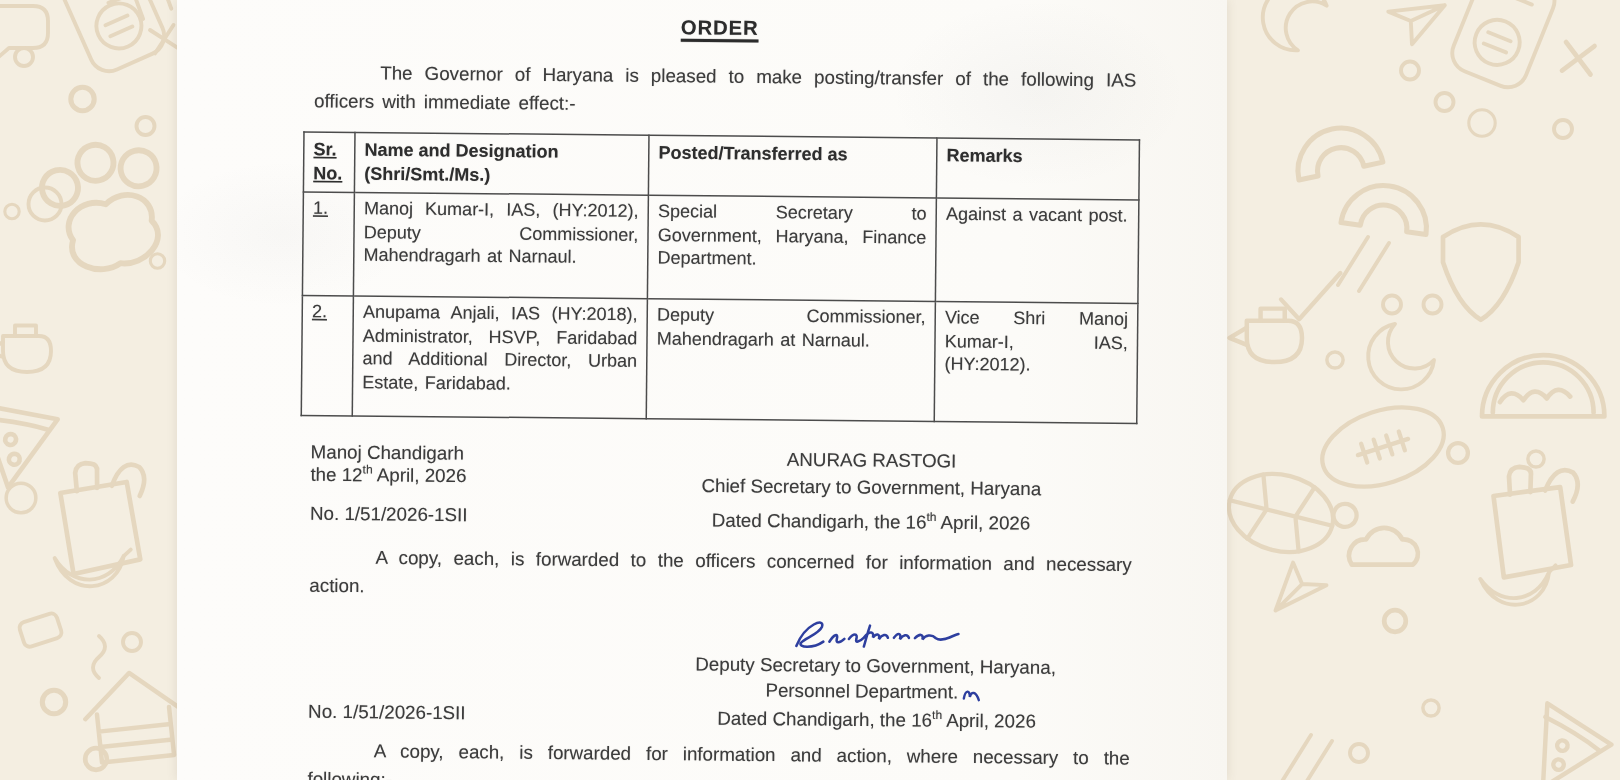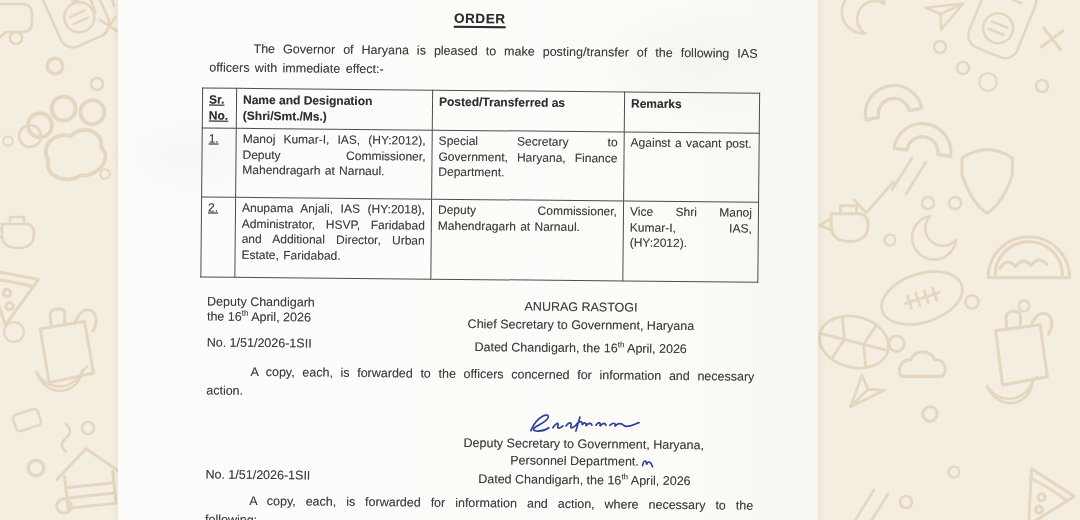--- a/index.html
+++ b/index.html
@@ -246,22 +246,22 @@
           <td class="c-sr">2.</td>
           <td class="cell-just">Anupama Anjali, IAS (HY:2018), Administrator, HSVP, Faridabad and Additional Director, Urban Estate, Faridabad.</td>
           <td class="cell-just">Deputy Commissioner, Mahendragarh at Narnaul.</td>
           <td class="cell-just">Vice Shri Manoj Kumar-I, IAS, (HY:2012).</td>
         </tr>
       </tbody>
         </table>
 
       <div class="row2col mt18">
         <div class="leftblk">
-          <div>Deputy Chandigarh</div>
-          <div><span>the 16</span><sup>th</sup><span> April, 2026</span></div>
+          <div>Manoj Chandigarh</div>
+          <div><span>the 12</span><sup>th</sup><span> April, 2026</span></div>
         </div>
         <div class="rightblk">
           <div>ANURAG RASTOGI</div>
           <div>Chief Secretary to Government, Haryana</div>
         </div>
       </div>
 
       <div class="row2col mt6">
         <div class="leftblk">No. 1/51/2026-1SII</div>
         <div class="rightblk-date"><span>Dated Chandigarh, the 16</span><sup>th</sup><span> April, 2026</span></div>

